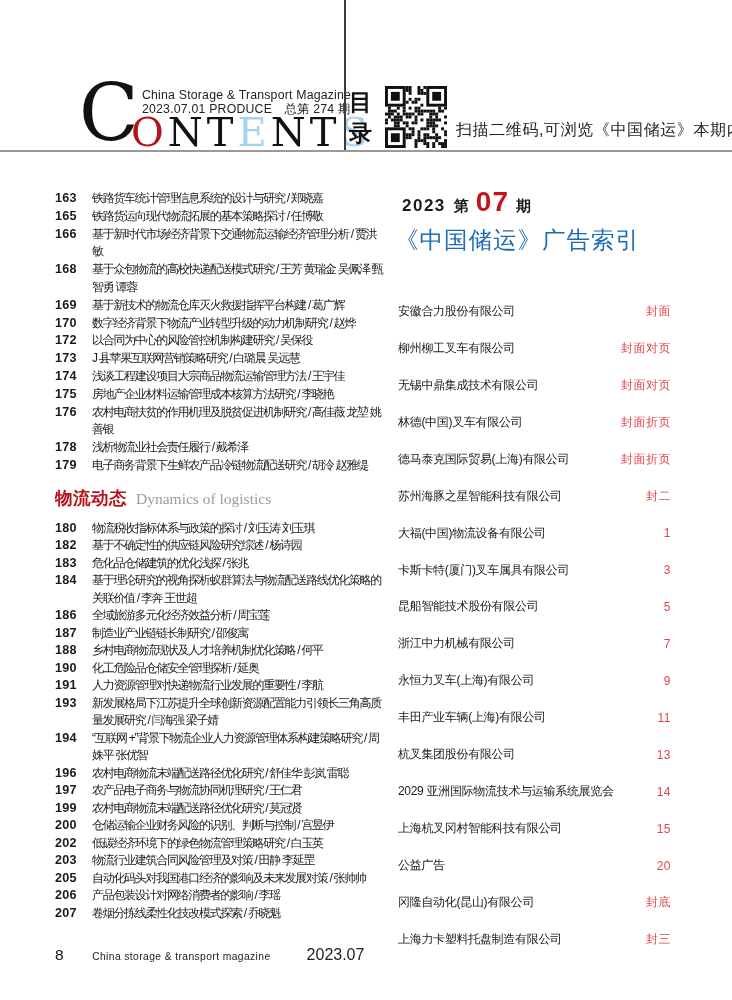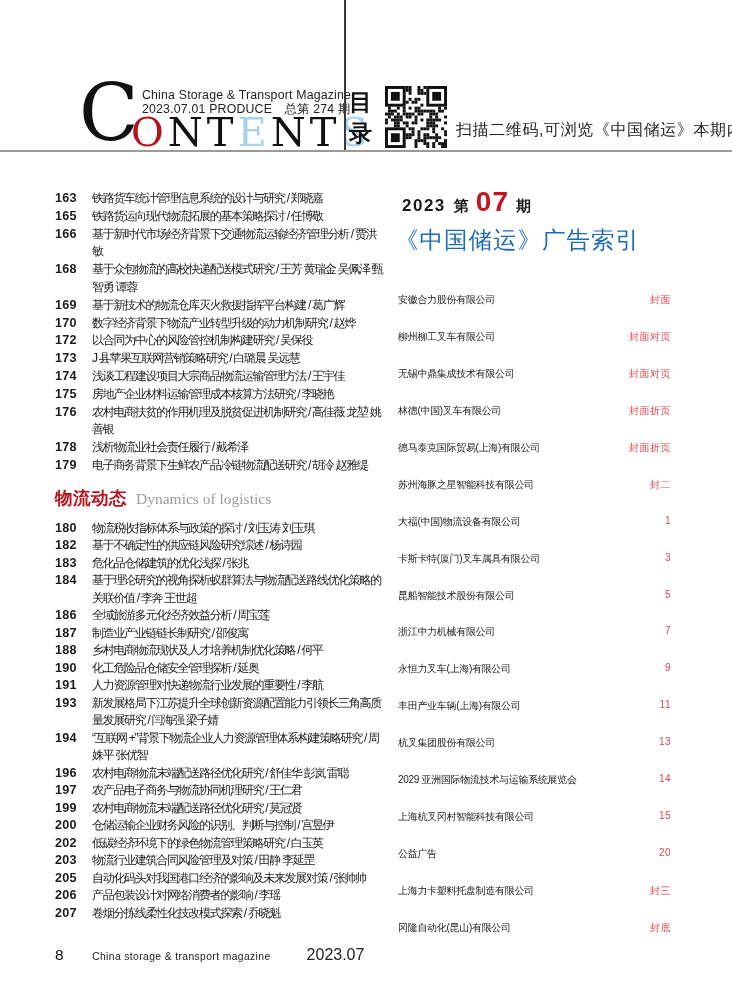--- a/index.html
+++ b/index.html
@@ -37,21 +37,21 @@
   
   .adcol-head{position:absolute;left:402px;top:184px;white-space:nowrap;line-height:36px}
   .adcol-head .yr{font-size:17px;font-weight:bold;letter-spacing:1.5px}
   .adcol-head .zi{font-size:15px;font-weight:bold;margin:0 7px 0 8px}
   .adcol-head .no{font-family:Liberation Sans, sans-serif;font-size:28px;font-weight:bold;
                   color:var(--issue-red);letter-spacing:1px}
   .adcol-head .qi{font-size:15px;font-weight:bold;margin-left:7px}
   .adcol-title{position:absolute;left:395px;top:224px;font-size:23.5px;font-weight:normal;
                color:var(--title-blue);letter-spacing:1px;white-space:nowrap}
   .ads{position:absolute;left:398px;top:293px;width:273px}
-  .ad-row{height:36.95px;display:flex;justify-content:space-between;align-items:flex-start;font-size:10px}
+  .ad-row{height:36.95px;display:flex;justify-content:space-between;align-items:center;font-size:12px}
   .ad-row .nm{letter-spacing:-.3px;color:#1a1a1a;white-space:nowrap}
   .ad-row .pp{color:var(--ref-red);letter-spacing:.5px;white-space:nowrap}
 
   
   .footer{position:absolute;left:55px;top:946px;display:flex;align-items:baseline}
   .footer .no{font-size:15.5px;color:#111;letter-spacing:.5px}
   .footer .mg{font-size:10.3px;color:#222;margin-left:28px;letter-spacing:.4px}
   .footer .dt{font-size:16px;color:#222;margin-left:36px}
 </style>
 </head>
@@ -433,26 +433,26 @@
       </div>
       <div class="ad-row">
         <span class="nm">上海杭叉冈村智能科技有限公司</span>
         <span class="pp">15</span>
       </div>
       <div class="ad-row">
         <span class="nm">公益广告</span>
         <span class="pp">20</span>
       </div>
       <div class="ad-row">
+        <span class="nm">冈隆自动化(昆山)有限公司</span>
+        <span class="pp">封底</span>
+      </div>
+      <div class="ad-row">
         <span class="nm">上海力卡塑料托盘制造有限公司</span>
         <span class="pp">封三</span>
-      </div>
-      <div class="ad-row">
-        <span class="nm">冈隆自动化(昆山)有限公司</span>
-        <span class="pp">封底</span>
       </div>
     </div>
 
   <div class="footer">
     <span class="no">8</span>
     <span class="mg">China storage &amp; transport magazine</span>
     <span class="dt">2023.07</span>
   </div>
 
 </div>

